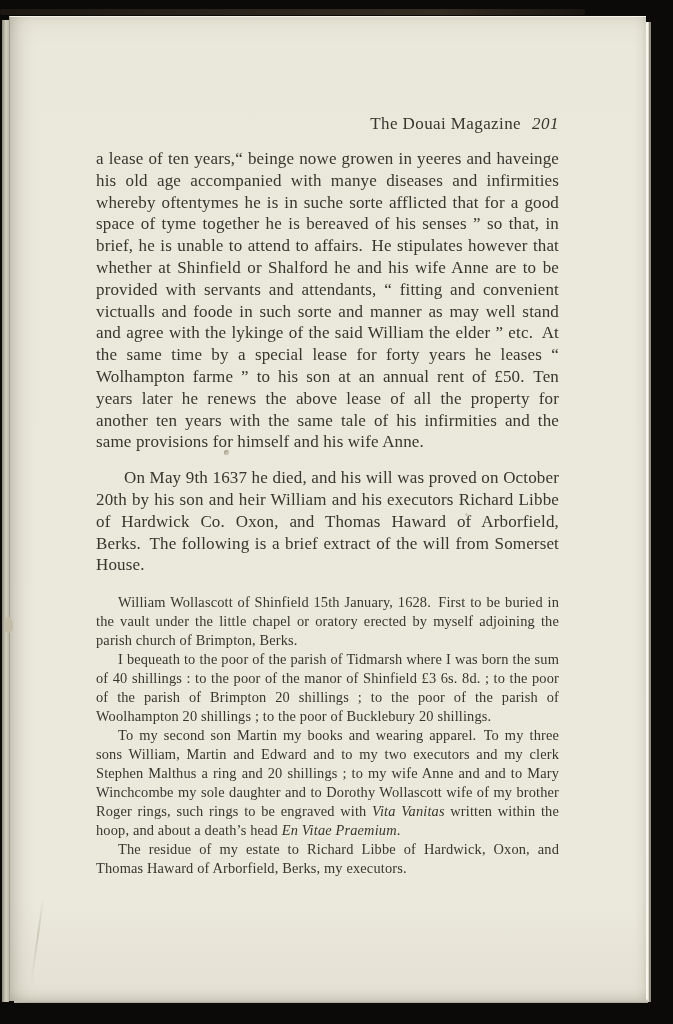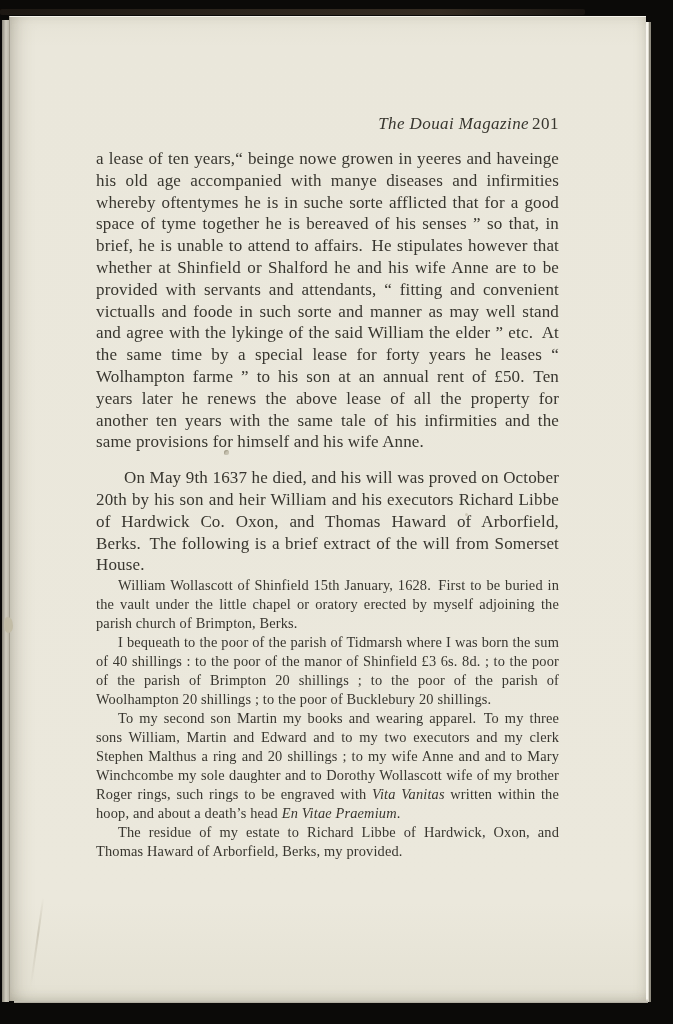--- a/index.html
+++ b/index.html
@@ -97,43 +97,43 @@
   }
   .running-header {
     margin-top: 97px;
     margin-bottom: 14px;
     text-align: right;
     font-size: 17px;
     line-height: 20px;
     white-space: nowrap;
   }
   .journal-title {
-    font-style: italic;
     letter-spacing: 0.4px;
   }
   .page-number {
-    margin-left: 3px;
+    margin-left: 11px;
     letter-spacing: 0.5px;
+    font-style: italic;
   }
   .para {
     margin: 0;
     text-align: justify;
     letter-spacing: 0.15px;
   }
   .para.body {
     font-size: 17px;
     line-height: 21.8px;
     margin-top: 14px;
   }
   .para.small {
     font-size: 14.4px;
     line-height: 19px;
   }
   .para.body + .para.small {
-    margin-top: 0;
+    margin-top: 17px;
   }
   .para.body.indent { text-indent: 28px; }
   .para.small.indent { text-indent: 22px; }
   .it { font-style: italic; }
 </style>
 </head>
 <body>
 
 <div class="scan-bg"></div>
 <div class="cover-edge"></div>
@@ -150,16 +150,16 @@
   <div class="text-col">
     <div class="running-header">
       <span class="journal-title">The Douai Magazine</span><span class="page-number">201</span>
     </div>
     <div id="page-text">
         <p class="para body"><span>a lease of ten years,“ beinge nowe growen in yeeres and haveinge his old age accompanied with manye diseases and infirmities whereby oftentymes he is in suche sorte afflicted that for a good space of tyme together he is bereaved of his senses ” so that, in brief, he is unable to attend to affairs. He stipulates however that whether at Shinfield or Shalford he and his wife Anne are to be provided with servants and attendants, “ fitting and convenient victualls and foode in such sorte and manner as may well stand and agree with the lykinge of the said William the elder ” etc. At the same time by a special lease for forty years he leases “ Wolhampton farme ” to his son at an annual rent of £50. Ten years later he renews the above lease of all the property for another ten years with the same tale of his infirmities and the same provisions for himself and his wife Anne.</span></p>
         <p class="para body indent"><span>On May 9th 1637 he died, and his will was proved on October 20th by his son and heir William and his executors Richard Libbe of Hardwick Co. Oxon, and Thomas Haward of Arborfield, Berks. The following is a brief extract of the will from Somerset House.</span></p>
         <p class="para small indent"><span>William Wollascott of Shinfield 15th January, 1628. First to be buried in the vault under the little chapel or oratory erected by myself adjoining the parish church of Brimpton, Berks.</span></p>
         <p class="para small indent"><span>I bequeath to the poor of the parish of Tidmarsh where I was born the sum of 40 shillings : to the poor of the manor of Shinfield £3 6s. 8d. ; to the poor of the parish of Brimpton 20 shillings ; to the poor of the parish of Woolhampton 20 shillings ; to the poor of Bucklebury 20 shillings.</span></p>
         <p class="para small indent"><span>To my second son Martin my books and wearing apparel. To my three sons William, Martin and Edward and to my two executors and my clerk Stephen Malthus a ring and 20 shillings ; to my wife Anne and and to Mary Winchcombe my sole daughter and to Dorothy Wollascott wife of my brother Roger rings, such rings to be engraved with </span><span class="it">Vita Vanitas</span><span> written within the hoop, and about a death’s head </span><span class="it">En Vitae Praemium</span><span>.</span></p>
-        <p class="para small indent"><span>The residue of my estate to Richard Libbe of Hardwick, Oxon, and Thomas Haward of Arborfield, Berks, my provided.</span></p>
+        <p class="para small indent"><span>The residue of my estate to Richard Libbe of Hardwick, Oxon, and Thomas Haward of Arborfield, Berks, my executors.</span></p>
       </div>
   </div>
 </div>
 
 </body></html>

